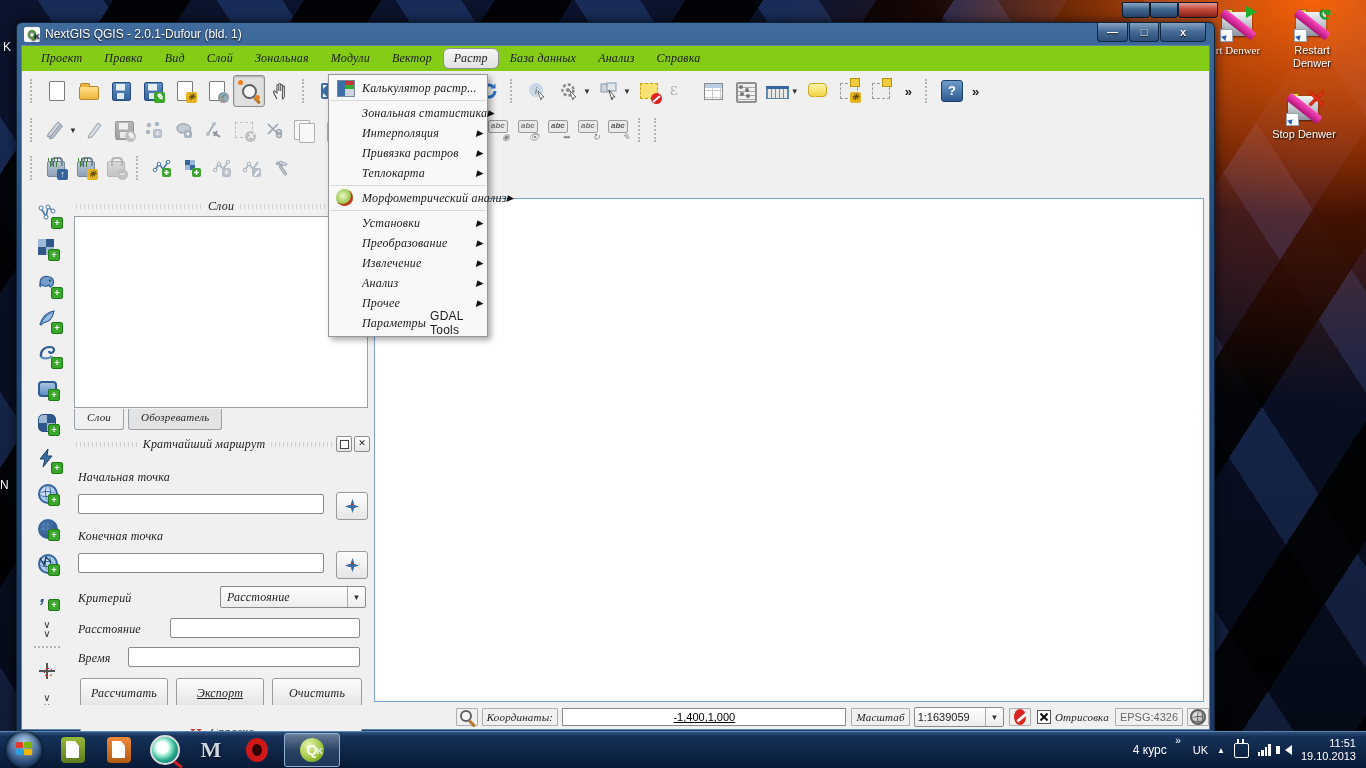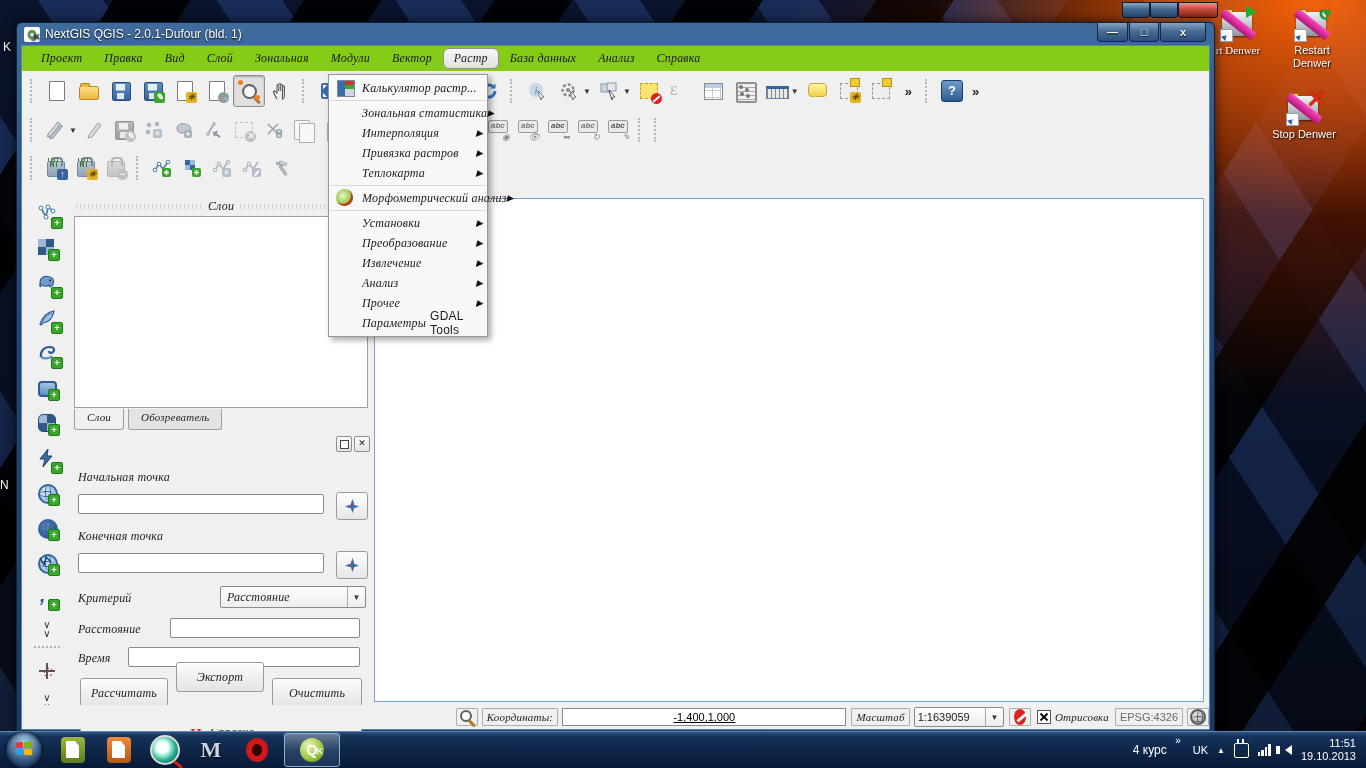--- a/index.html
+++ b/index.html
@@ -754,20 +754,25 @@
             <i class="dots"></i>
           </div>
         <div class="lbox"></div>
         <div class="ptabs">
           <span class="ptab on cur">Слои</span>
           <span class="ptab cur">Обозреватель</span>
         </div>
       </div>
 
       <div id="route-panel">
+        <div class="ptit cur" style="padding-right:34px;">
+            <i class="dots"></i>
+            <span>Кратчайший маршрут</span>
+            <i class="dots"></i>
+          </div>
         <div class="pctl">
           <span class="pcb">
               <span class="sq"></span>
             </span>
           <span class="pcb">✕</span>
         </div>
         <span class="flabel cur" style="top:34px;">Начальная точка</span>
         <input class="finput" style="left: 8px; top: 58px; width: 246px;">
         <span class="pickbtn" style="right:4px;top:56px;">
             <span class="pick-cross">
@@ -784,21 +789,21 @@
         <span class="flabel cur" style="top:155px;">Критерий</span>
         <div class="combo" style="left:150px;top:150px;width:144px;">
           <span class="cval cur">Расстояние</span>
           <span class="cbtn">▼</span>
         </div>
         <span class="flabel cur" style="top:186px;">Расстояние</span>
         <input class="finput" style="left: 100px; top: 182px; width: 190px;">
         <span class="flabel cur" style="top:215px;">Время</span>
         <input class="finput" style="left: 58px; top: 211px; width: 232px;">
         <span class="rbtn cur" style="left:10px;top:242px;width:86px;">Рассчитать</span>
-        <span class="rbtn cur" style="left:106px;top:226px;width:86px;">Экспорт</span>
+        <span class="rbtn cur" style="left:106px;top:242px;width:86px;text-decoration:underline;">Экспорт</span>
         <span class="rbtn cur" style="left:202px;top:242px;width:88px;">Очистить</span>
         <span class="rbtn" style="left:10px;top:280px;width:280px;height:30px;">
           <span class="roadg"></span>
           <span class="cur">Справка</span>
         </span>
       </div>
     </div>
 
     <div id="canvas"></div>
 

